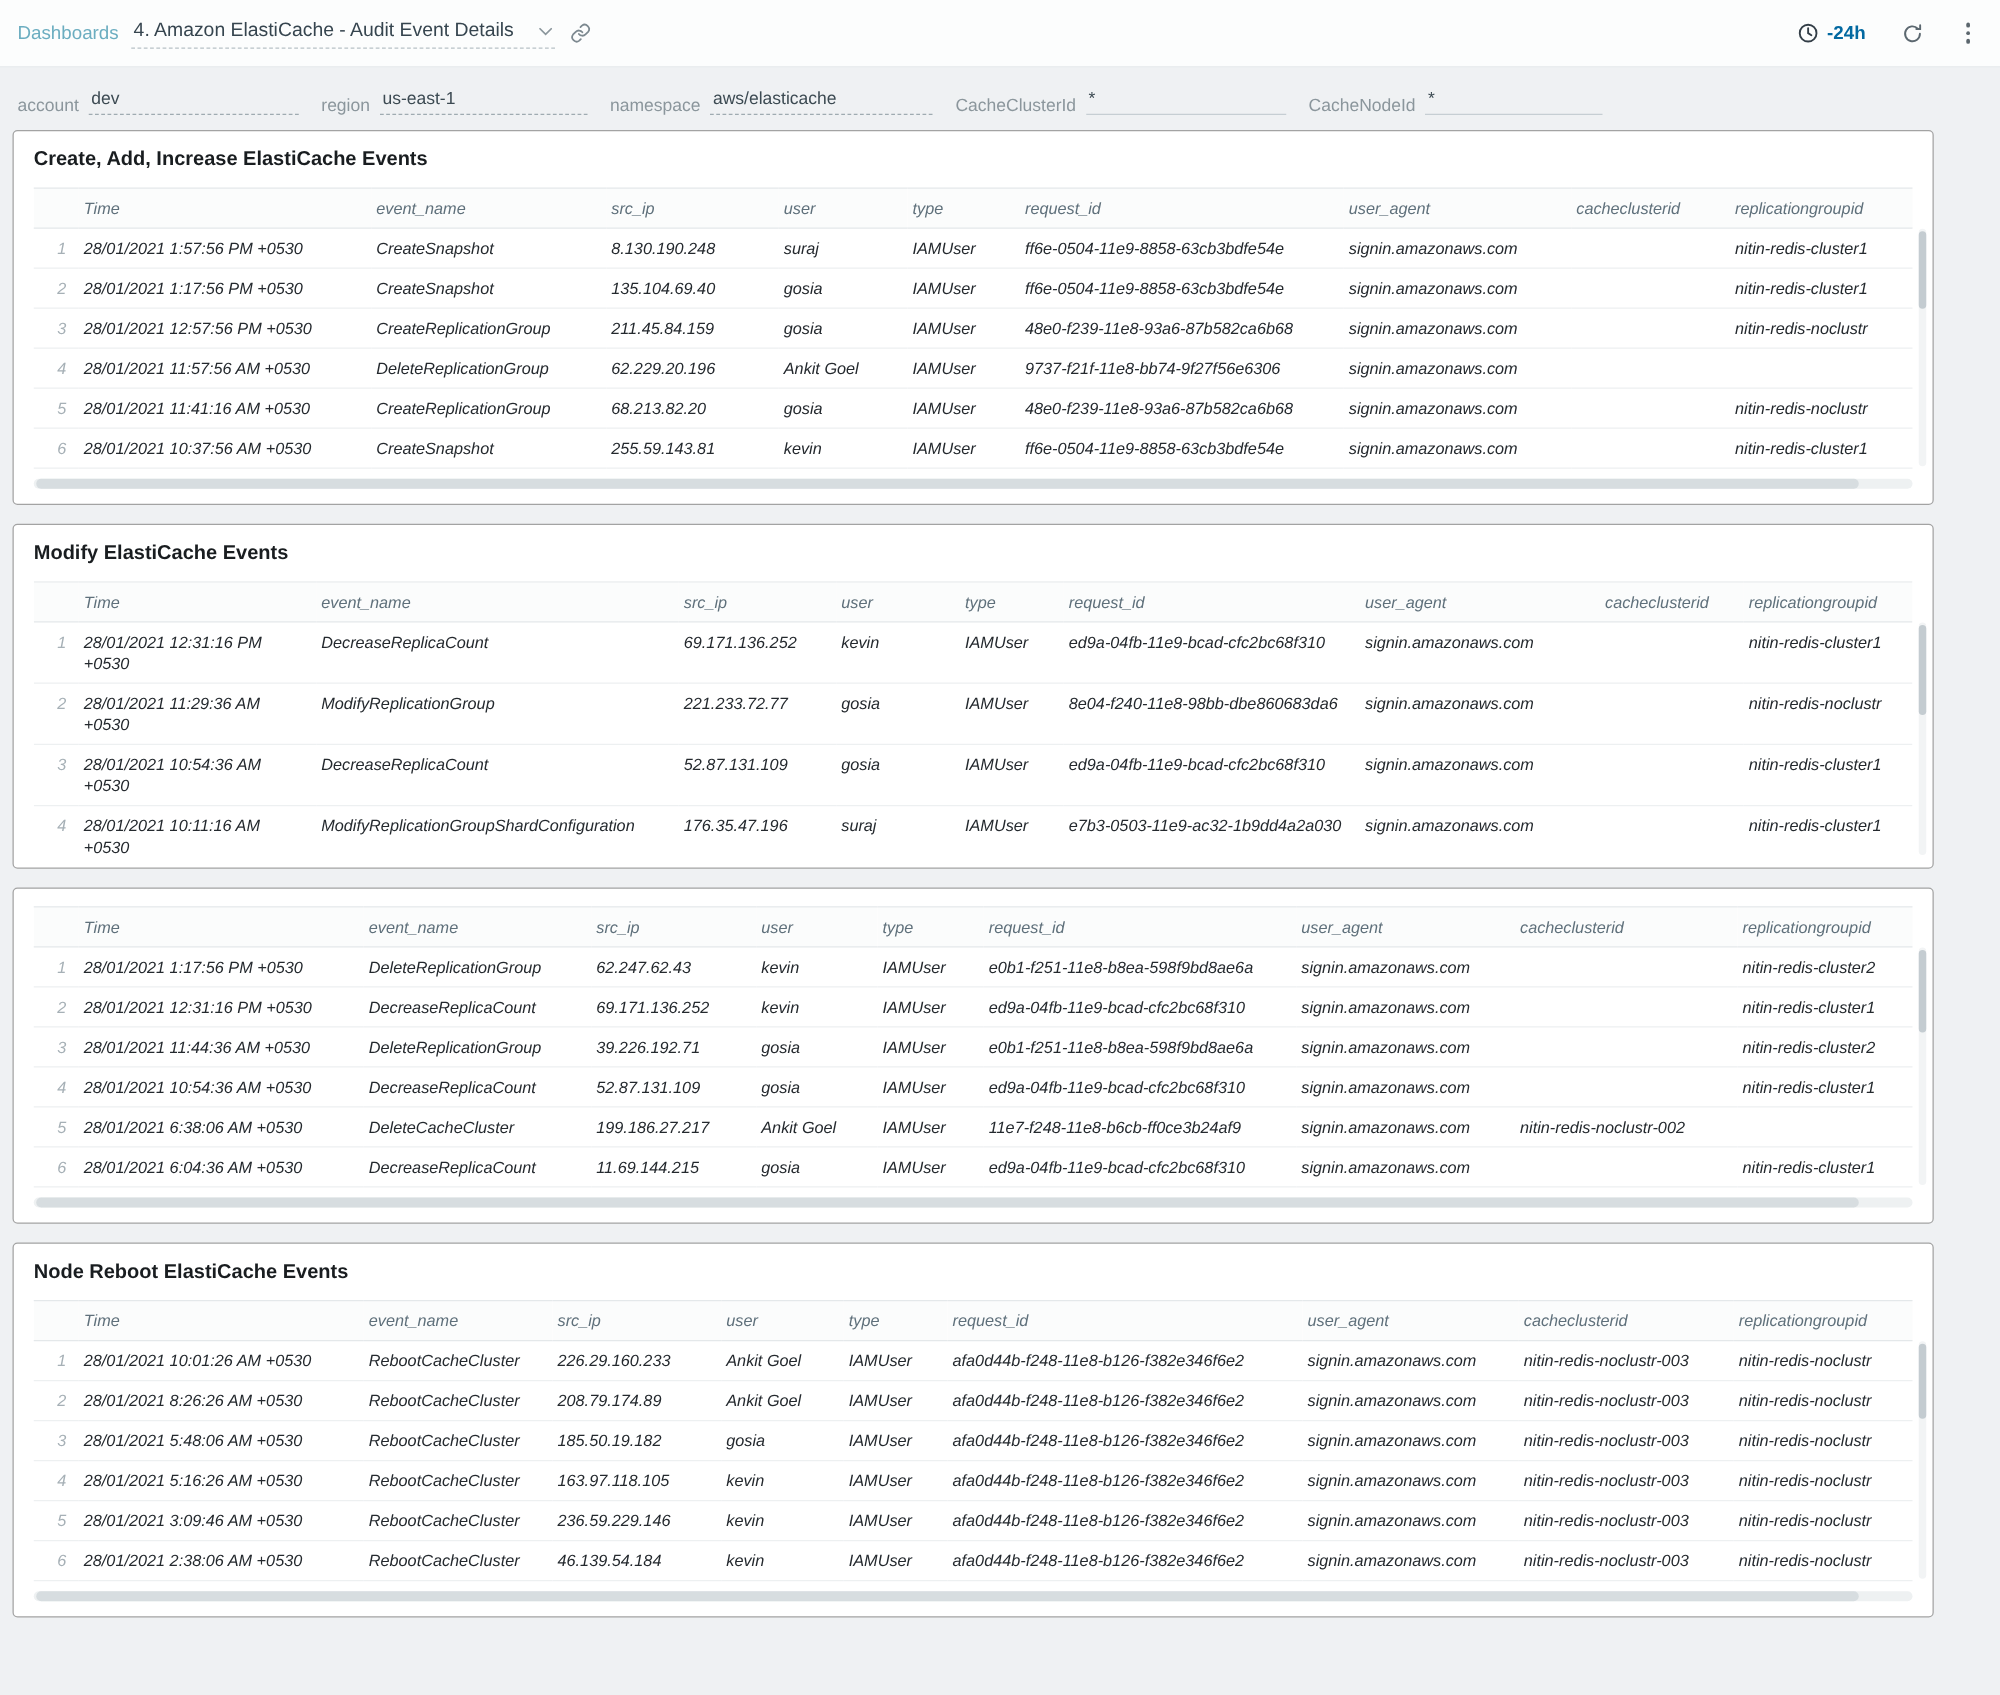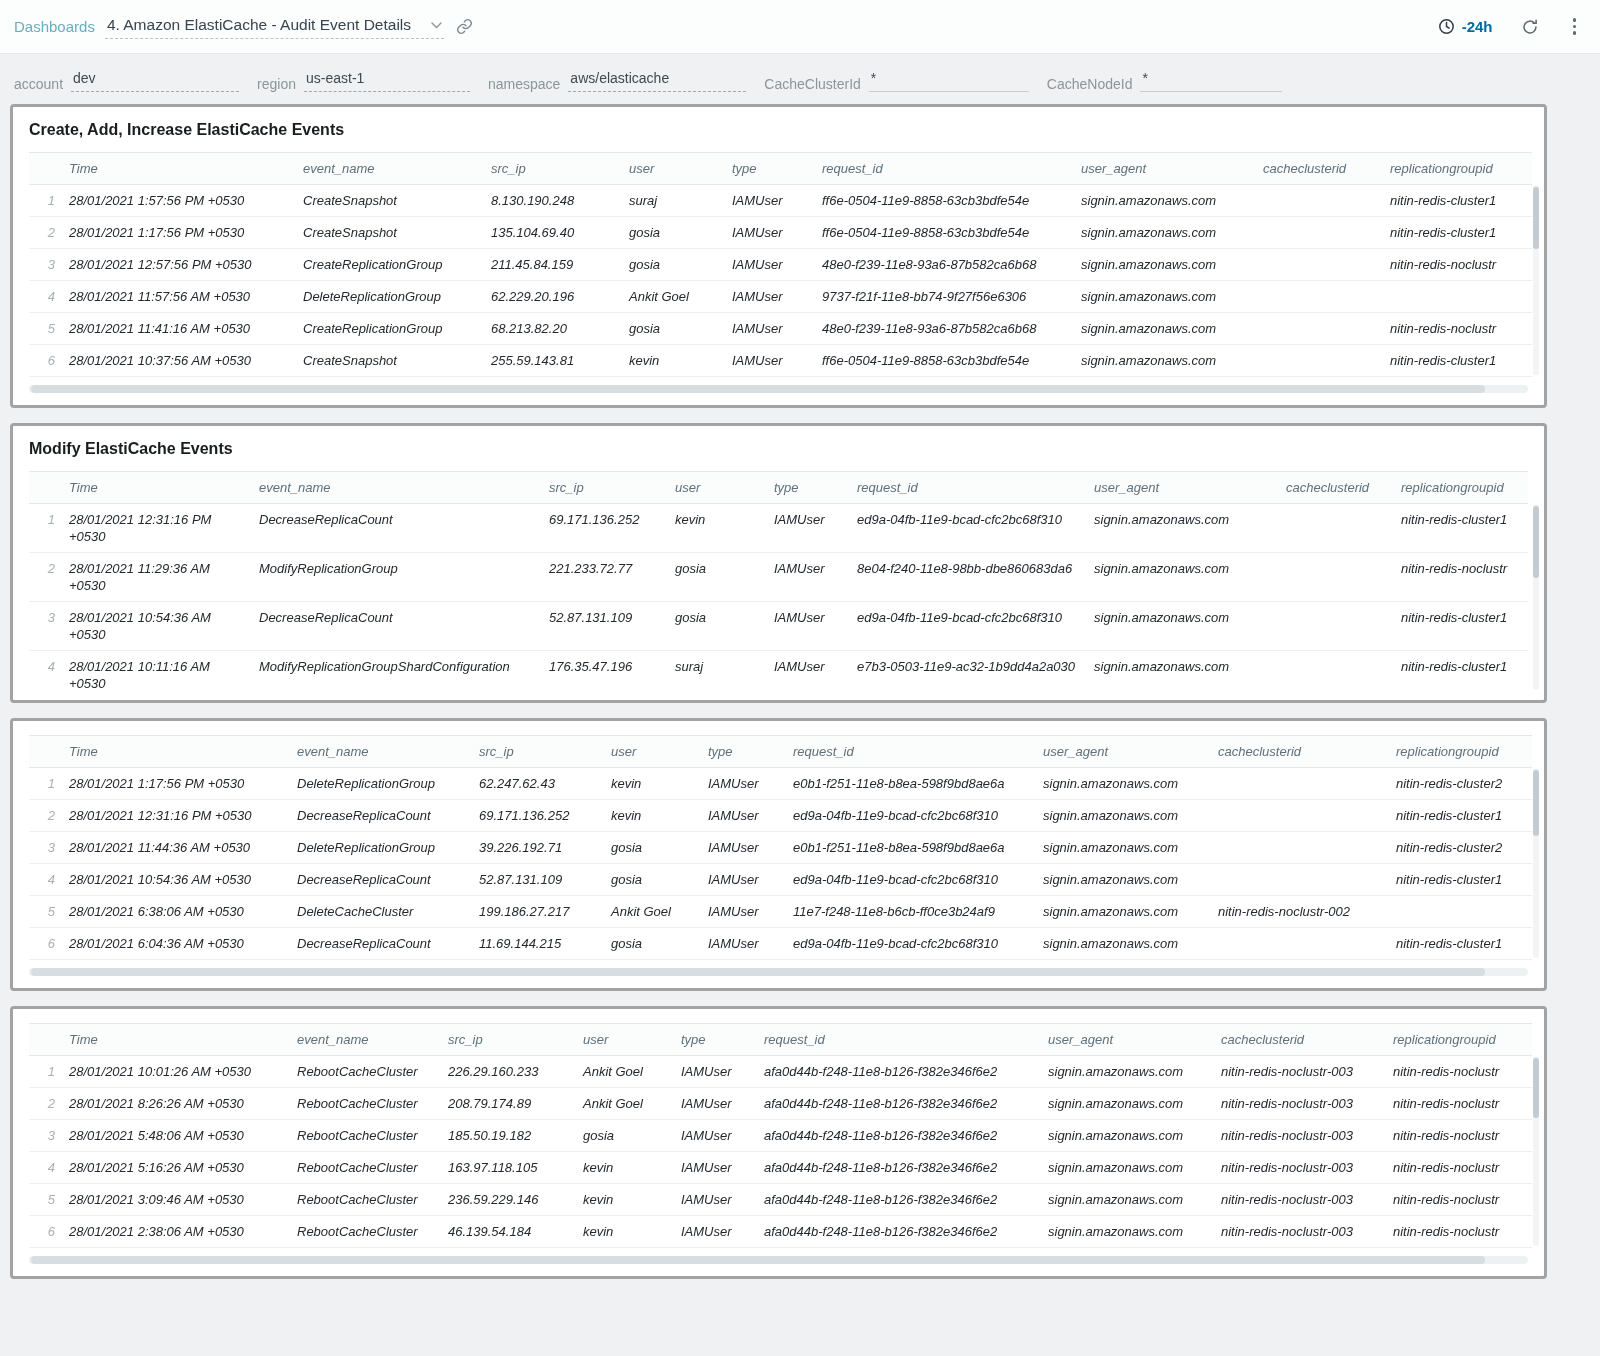--- a/index.html
+++ b/index.html
@@ -40,21 +40,21 @@
   .filter.solid .filter-value { border-bottom: 1px solid #c6ced3; }
   .fv-account { width: 168px; }
   .fv-region { width: 166px; }
   .fv-namespace { width: 178px; }
   .fv-ccid { width: 160px; }
   .fv-cnid { width: 142px; }
 
   
   .content { padding: 2px 53px 12px 10px; }
   .panel {
-    background: #ffffff; border: 3px solid #a3a3a3; border-radius: 4px;
+    background: #ffffff; border: 1px solid #a3a3a3; border-radius: 4px;
     padding: 14px 16px 8px 16px; margin-bottom: 15px; position: relative;
   }
   .panel-title { font-size: 16px; font-weight: 700; color: #191d20; margin-bottom: 13px; }
 
   .table-area { position: relative; }
   .clip { overflow: hidden; }
   .clip-modify { height: 221px; }
 
   table { width: 100%; border-collapse: collapse; table-layout: fixed; font-size: 13px; font-style: italic; }
   thead th {
@@ -467,20 +467,21 @@
       <div class="vtrack">
           <div class="vthumb" style="height:66px"></div>
         </div>
     </div>
     <div class="hscroll">
         <div class="hthumb"></div>
       </div>
   </section>
 
   <section class="panel">
+    <h2 class="panel-title">Node Reboot ElastiCache Events</h2>
     <div class="table-area">
       <table>
         <colgroup>
           <col style="width:36px">
             <col style="width:228px">
             <col style="width:151px">
             <col style="width:135px">
             <col style="width:98px">
           <col style="width:83px">
             <col style="width:284px">

